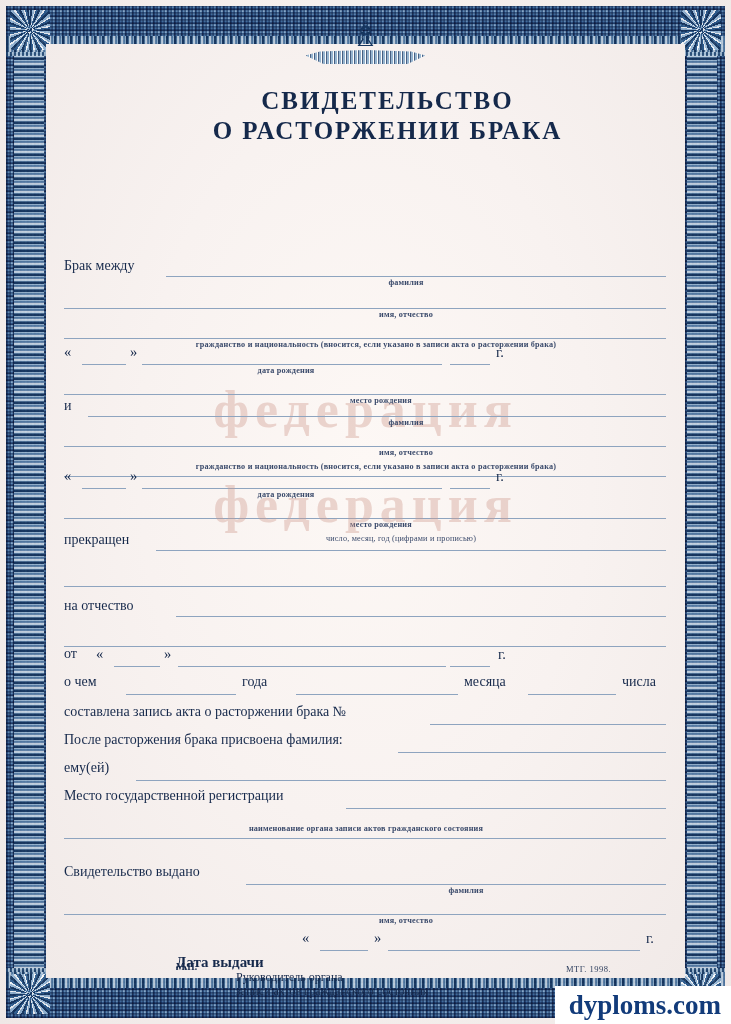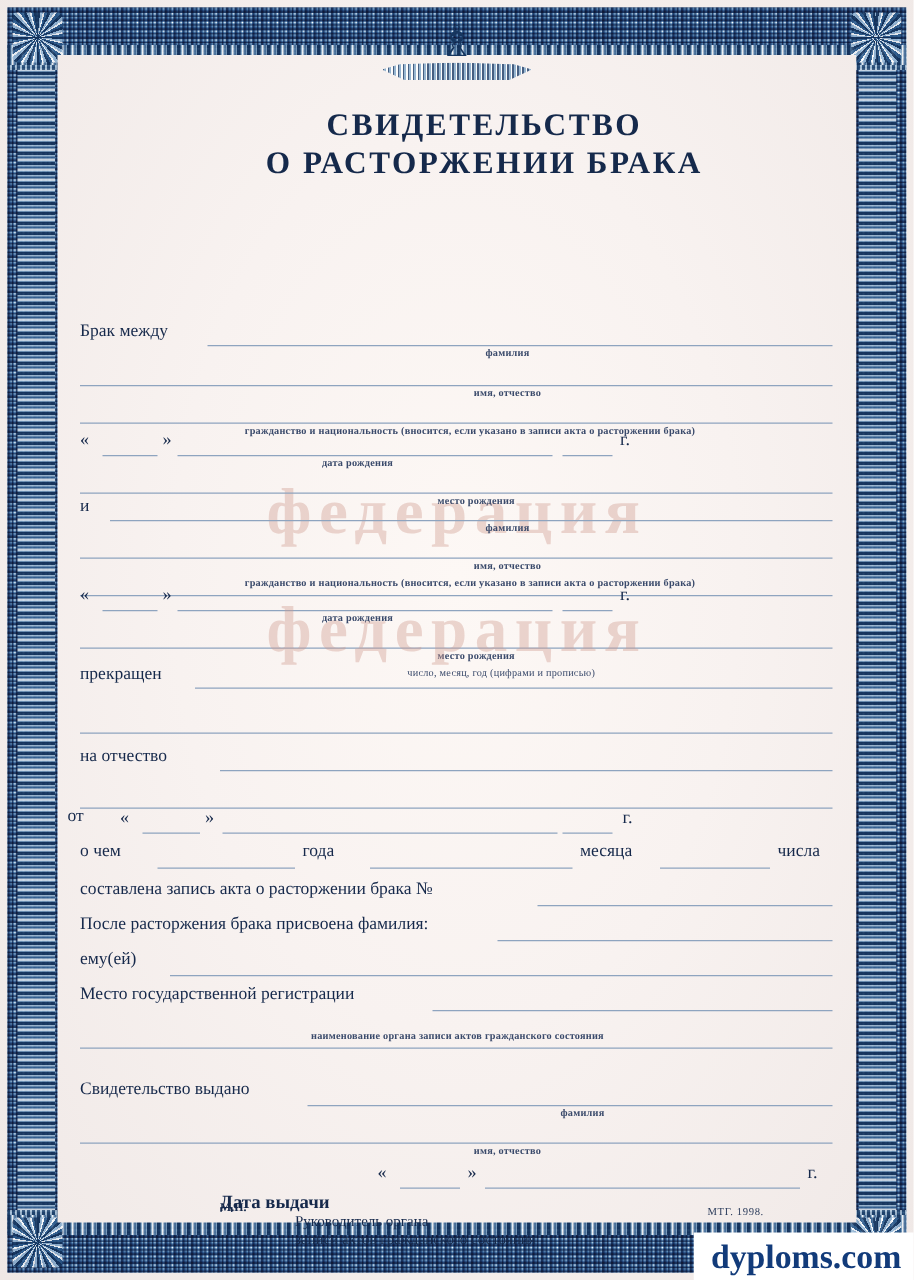--- a/index.html
+++ b/index.html
@@ -210,21 +210,21 @@
       <span class="line" style="left:18px;top:440px;width:602px"></span>
     </div>
 
     <div class="row">
       <span class="lbl" style="left:18px;top:452px">на отчество</span>
       <span class="line" style="left:130px;top:470px;width:490px"></span>
       <span class="line" style="left:18px;top:500px;width:602px"></span>
     </div>
 
     <div class="row">
-      <span class="lbl" style="left:8px;top:500px">от</span>
+      <span class="lbl" style="left:18px;top:500px">от</span>
       <span class="quote" style="left:50px;top:500px">«</span>
       <span class="quote" style="left:118px;top:500px">»</span>
       <span class="line" style="left:68px;top:520px;width:46px"></span>
       <span class="line" style="left:132px;top:520px;width:268px"></span>
       <span class="line" style="left:404px;top:520px;width:40px"></span>
       <span class="quote" style="left:452px;top:500px">г.</span>
     </div>
 
     <div class="row">
       <span class="lbl" style="left:18px;top:528px">о чем</span>

